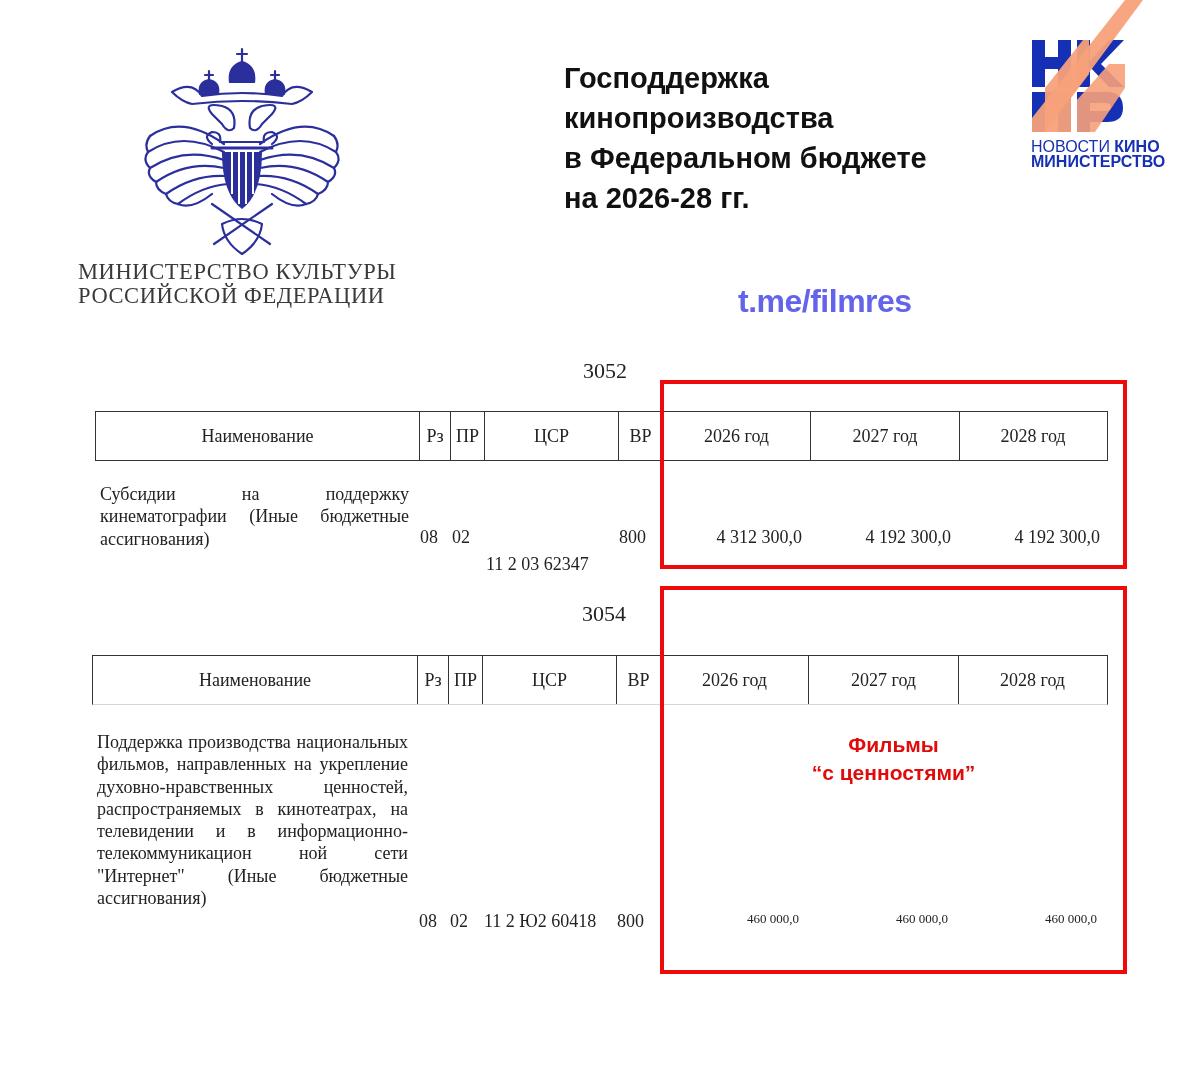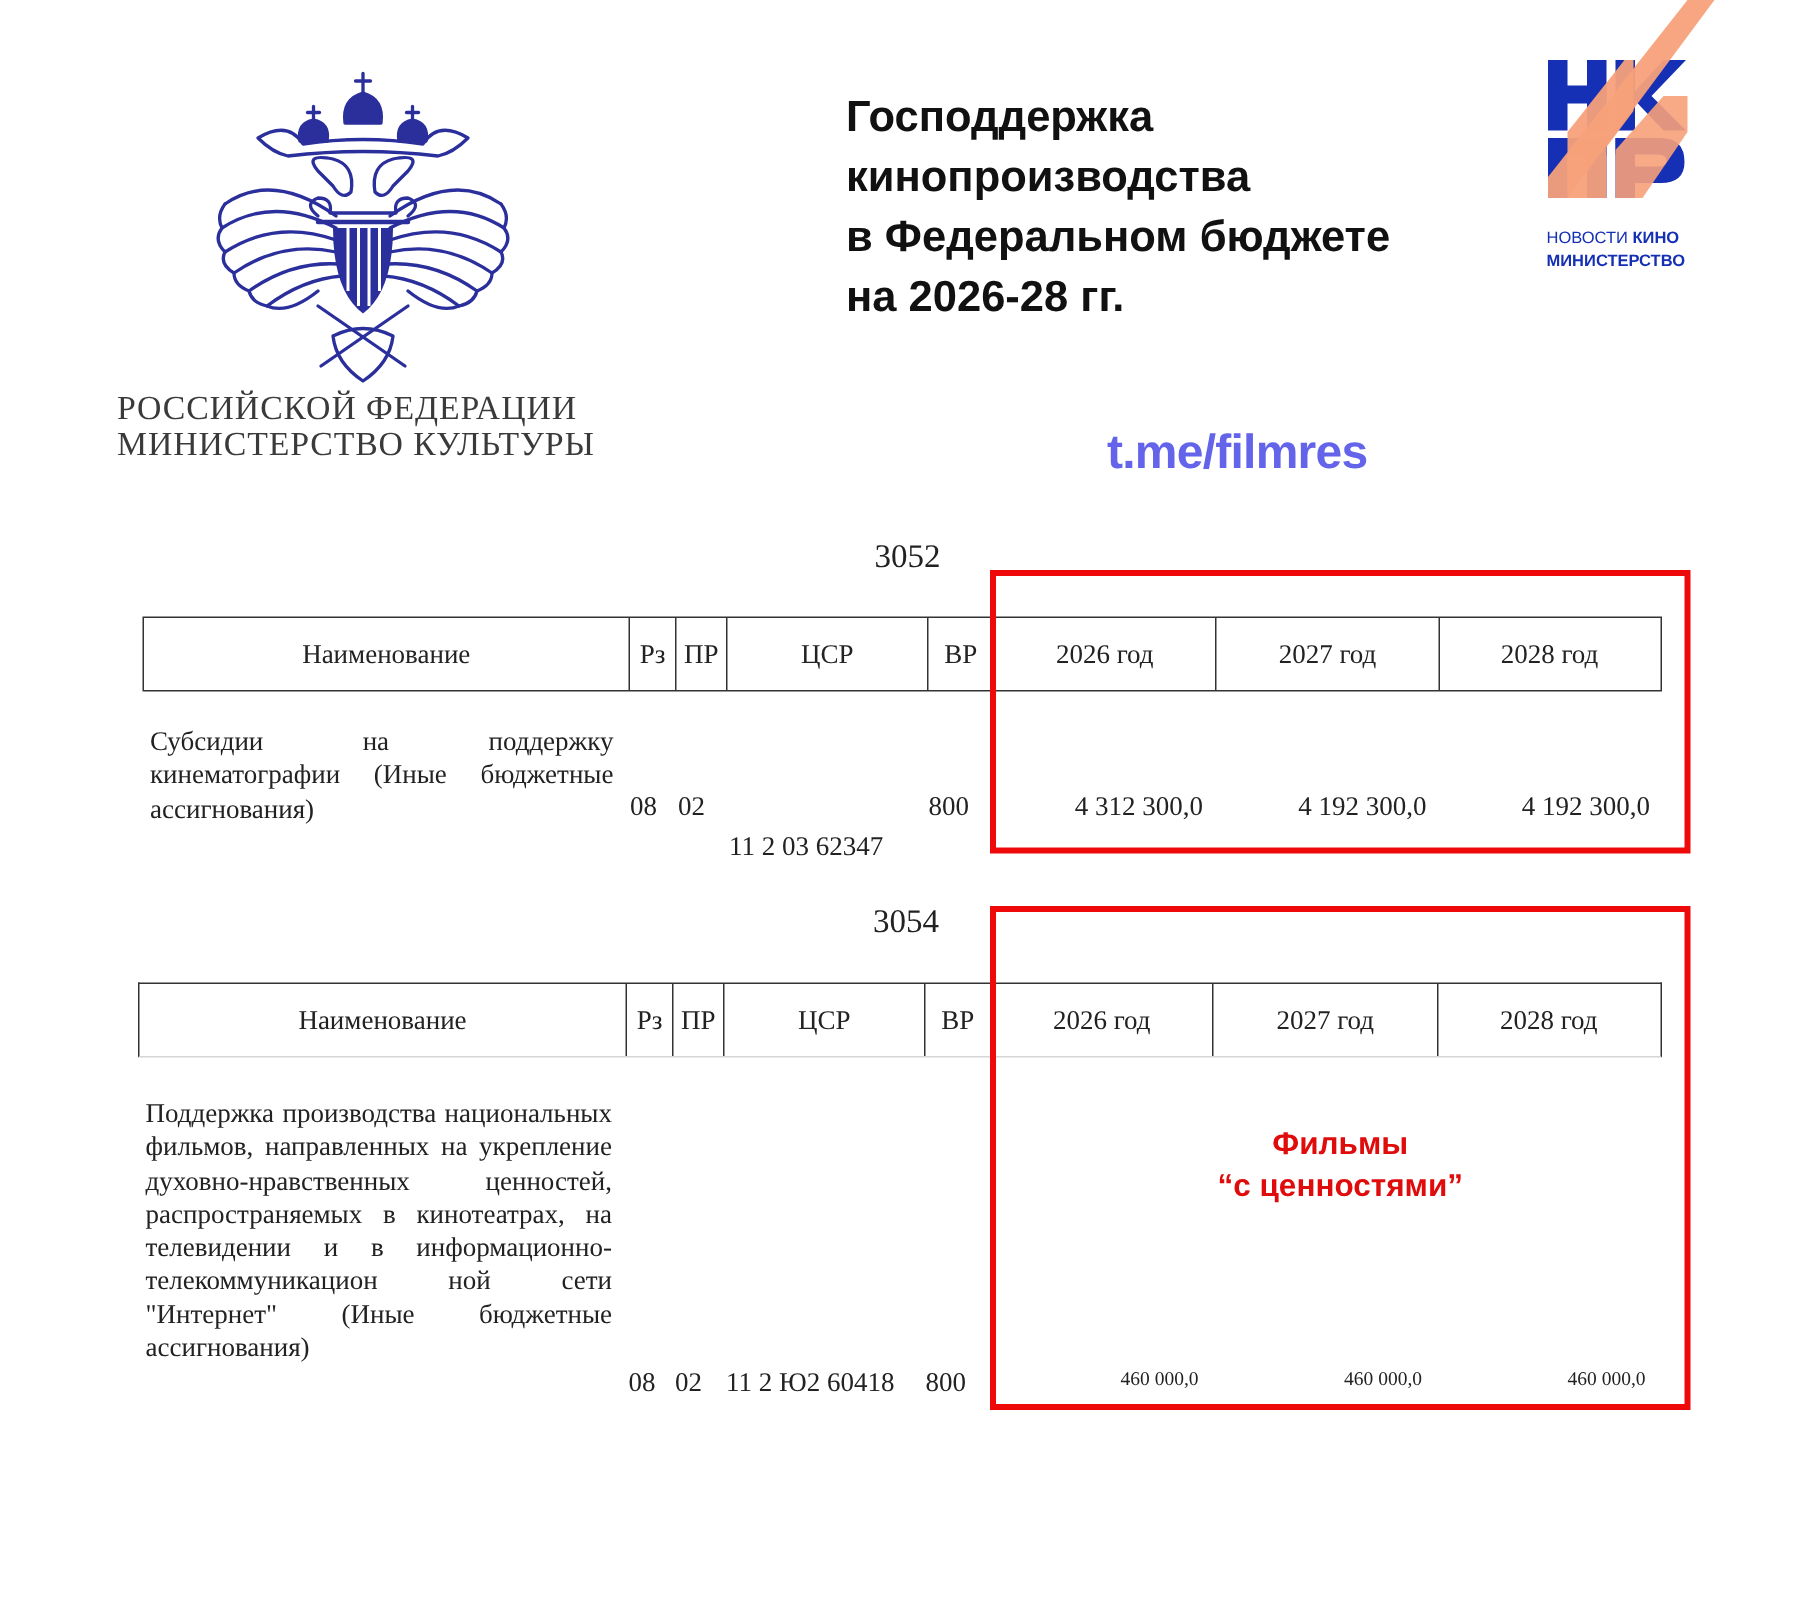--- a/index.html
+++ b/index.html
@@ -10,21 +10,21 @@
     .ministry { position: absolute; left: 70px; top: 40px; width: 340px; }
     .emblem { position: absolute; left: 72px; top: 4px; width: 200px; height: 215px; }
     .ministry-name { position: absolute; left: 8px; top: 220px; width: 330px; font-family: "Liberation Serif", serif; font-size: 22.5px; letter-spacing: 0.6px; color: #3a3a3a; line-height: 24px; white-space: nowrap; }
 
     
     .headline { position: absolute; left: 516px; top: 58px; width: 440px; font-family: "Liberation Sans", sans-serif; font-weight: 700; font-size: 29px; line-height: 40px; color: #111111; }
     .headline span { display: block; white-space: nowrap; margin-left: 48px; }
 
     
     .nkp { position: absolute; left: 1025px; top: 0; width: 140px; height: 175px; }
-    .nkp-text { position: absolute; left: 1031px; top: 139px; font-family: "Liberation Sans", sans-serif; font-size: 11px; line-height: 15px; color: #1530b5; white-space: nowrap; margin-top: 13px; }
+    .nkp-text { position: absolute; left: 1031px; top: 139px; font-family: "Liberation Sans", sans-serif; font-size: 16px; line-height: 15px; color: #1530b5; white-space: nowrap; }
     .nkp-text b { font-weight: 700; }
 
     
     .tg-link { position: absolute; left: 738px; top: 283px; font-family: "Liberation Sans", sans-serif; font-weight: 700; font-size: 32px; color: #6464ea; text-decoration: none; letter-spacing: -0.5px; }
 
     
     .page-num { position: absolute; font-size: 22px; color: #222; }
     .tbl { position: absolute; }
     .tbl .hdr { position: absolute; top: 0; height: 50px; border: 1.5px solid #333; display: flex; }
     .tbl .hdr.open { border-bottom: 1px solid #d6d6d6; }
@@ -88,22 +88,22 @@
 
     <path d="M80 108 L120 108 Q120 150 100 165 Q80 150 80 108 Z" fill="#2b2f9c"></path>
     <g stroke="#ffffff" stroke-width="2">
       <line x1="90" y1="108" x2="90" y2="150"></line>
         <line x1="97" y1="108" x2="97" y2="160"></line>
       <line x1="104" y1="108" x2="104" y2="160"></line>
         <line x1="111" y1="108" x2="111" y2="150"></line>
     </g>
   </svg>
   <div class="ministry-name">
+    <div>МИНИСТЕРСТВО КУЛЬТУРЫ</div>
     <div>РОССИЙСКОЙ ФЕДЕРАЦИИ</div>
-    <div>МИНИСТЕРСТВО КУЛЬТУРЫ</div>
   </div>
 </div>
 
 <div class="headline">
   <span>Господдержка</span>
   <span>кинопроизводства</span>
   <span>в Федеральном бюджете</span>
   <span>на 2026-28 гг.</span>
 </div>
 
@@ -181,18 +181,18 @@
   <div class="name" style="width:311px; top:0;">Поддержка производства национальных фильмов, направленных на укрепление духовно-нравственных ценностей, распространяемых в кинотеатрах, на телевидении и в информационно-телекоммуникацион ной сети "Интернет" (Иные бюджетные ассигнования)</div>
   <div class="code" style="left:322px; top:180px;">08</div>
   <div class="code" style="left:353px; top:180px;">02</div>
   <div class="code" style="left:387px; top:180px;">11 2 Ю2 60418</div>
   <div class="code" style="left:520px; top:180px;">800</div>
   <div class="val sans" style="right:311px; top:180px;">460 000,0</div>
   <div class="val sans" style="right:162px; top:180px;">460 000,0</div>
   <div class="val sans" style="right:13px; top:180px;">460 000,0</div>
 </div>
 
-<div class="red-box" style="left:660px; top:604px; width:467px; height:336px;padding-left:10px;">
+<div class="red-box" style="left:660px; top:586px; width:467px; height:388px;padding-left:10px;">
   <div class="annotation" style="top:141px;">
     <div>Фильмы</div>
     <div>“с ценностями”</div>
   </div>
 </div>
 
 </body></html>

